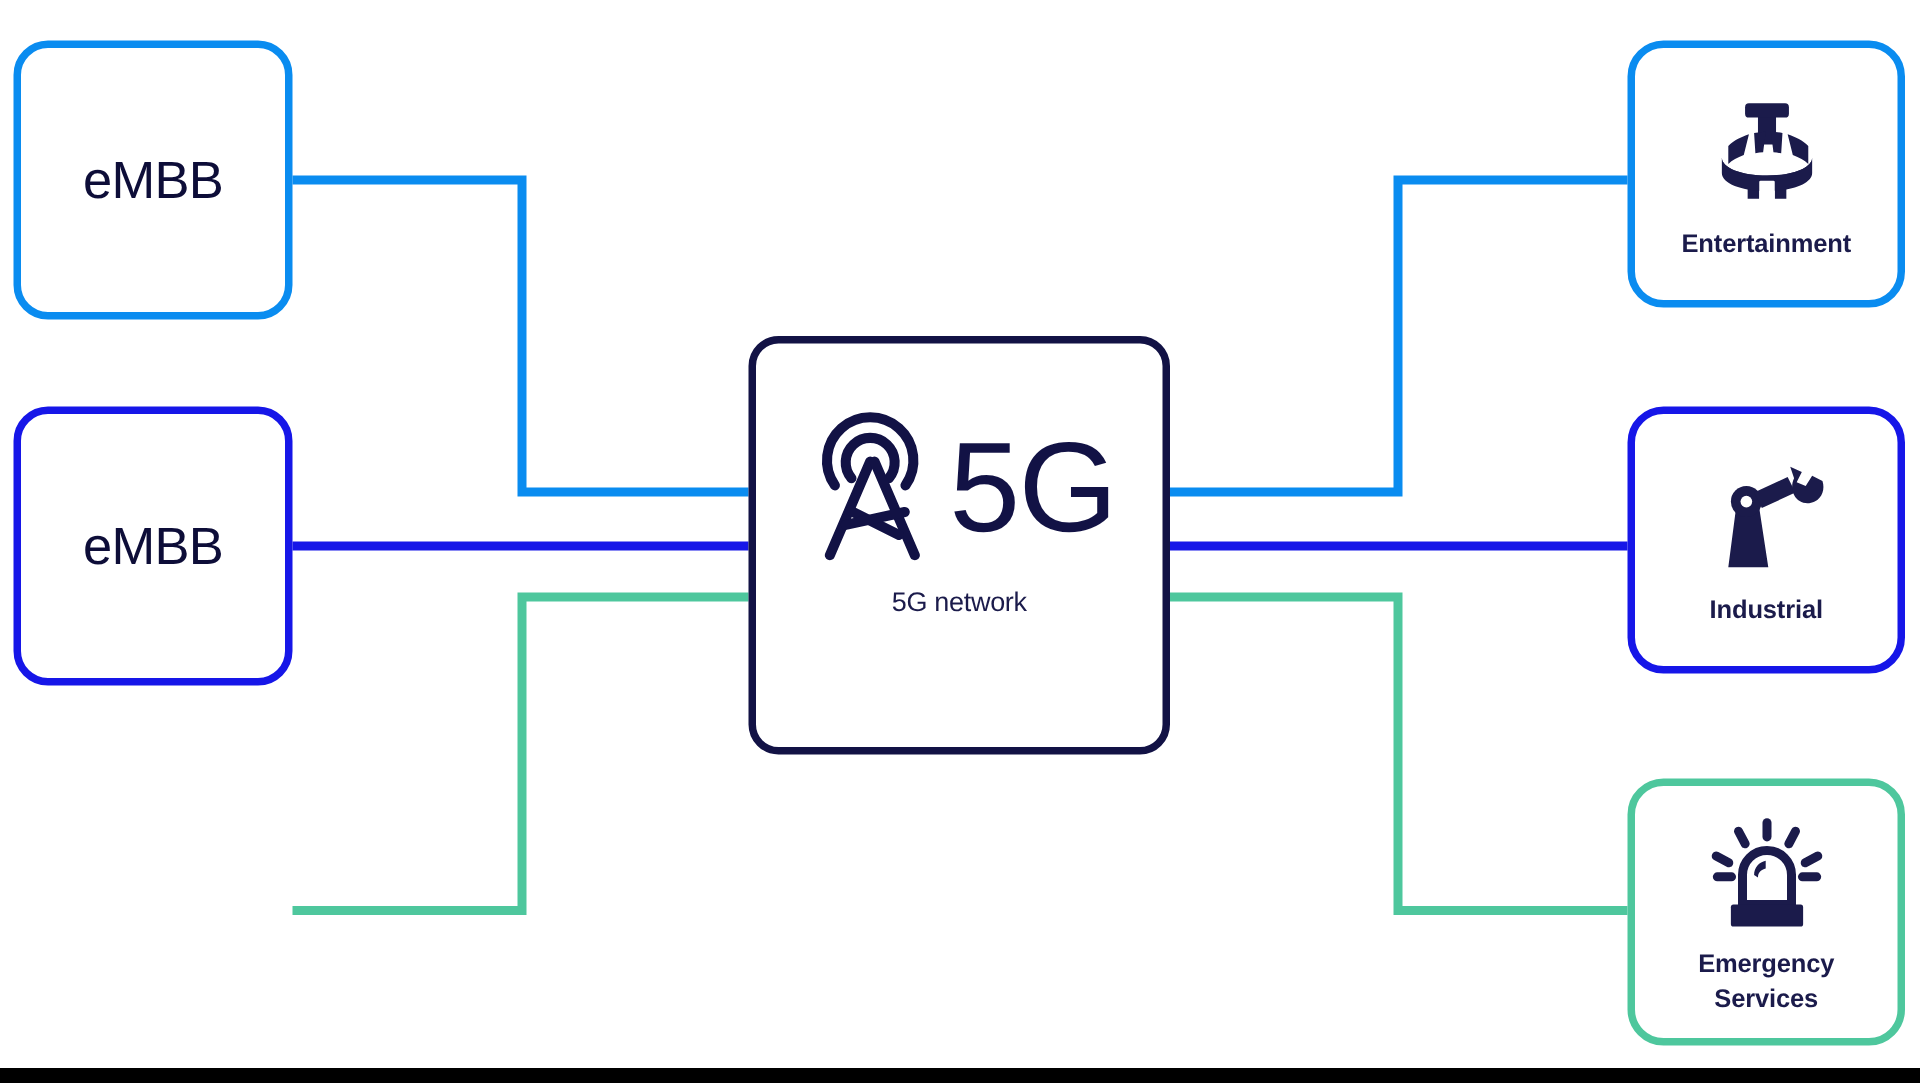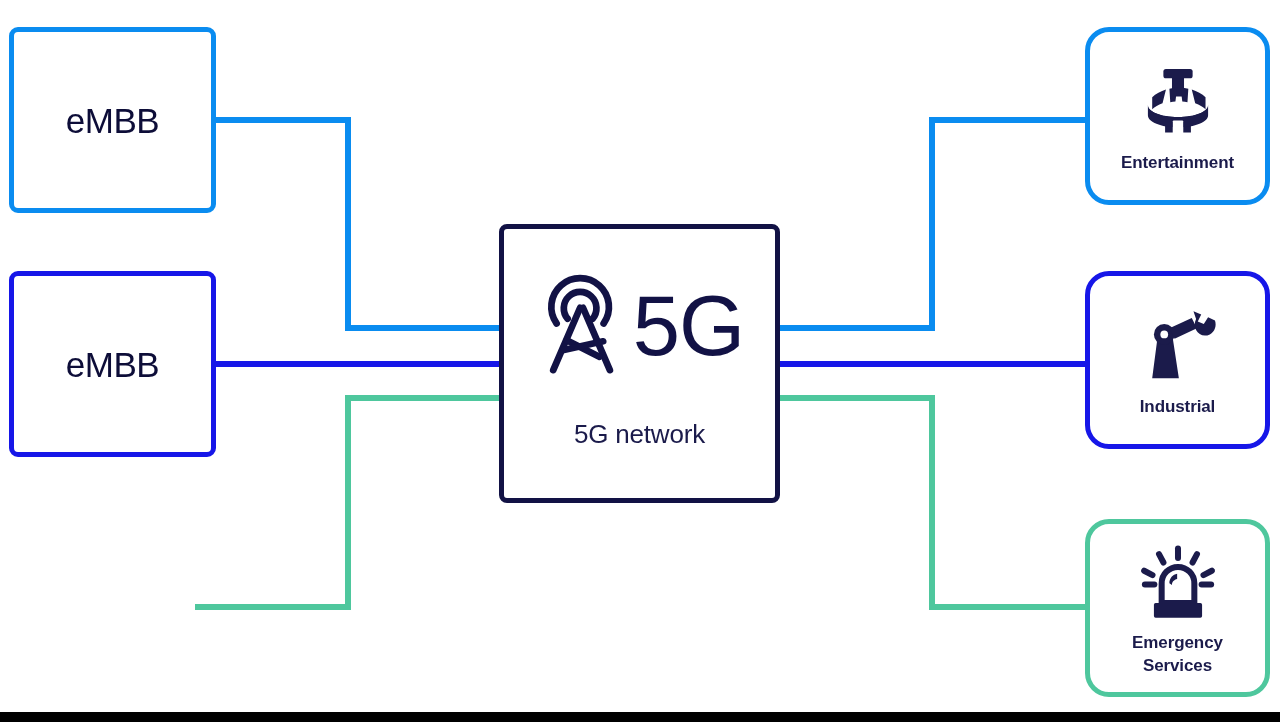--- a/index.html
+++ b/index.html
@@ -35,24 +35,24 @@
     display: flex;
     flex-direction: column;
     align-items: center;
     justify-content: center;
     z-index: 3;
   }
 
   
   .svc {
     left: 9px;
-    width: 207px;
+    width: 186px;
     height: 186px;
     border-width: 5px;
-    border-radius: 9px;
+    border-radius: 23px;
   }
   .svc .svc-label {
     font-size: 35px;
     font-weight: 400;
     color: #0d0d38;
     letter-spacing: -0.5px;
     line-height: 1;
   }
   #node-embb  { top: 27px;  border-color: #0a8cf0; }
   #node-mmtc  { top: 271px; border-color: #1616e8; }
@@ -86,21 +86,21 @@
     letter-spacing: -0.1px;
   }
 
   
   #node-5g {
     left: 499px;
     top: 224px;
     width: 281px;
     height: 279px;
     border-width: 5px;
-    border-radius: 8px;
+    border-radius: 20px;
     border-color: #121245;
     justify-content: flex-start;
     padding-top: 44px;
   }
   #node-5g .g5-row {
     display: flex;
     align-items: center;
     justify-content: center;
     gap: 2px;
   }
@@ -110,22 +110,22 @@
     display: block;
   }
   #node-5g .g5-text {
     font-size: 85px;
     font-weight: 400;
     color: #121245;
     line-height: 1;
     letter-spacing: -1px;
   }
   #node-5g .g5-caption {
-    margin-top: 42px;
-    font-size: 26px;
+    margin-top: 14px;
+    font-size: 18px;
     font-weight: 400;
     color: #1b1b4b;
     letter-spacing: -0.2px;
   }
 
   #bottom-bar {
     position: absolute;
     left: 0;
     top: 712px;
     width: 1280px;

